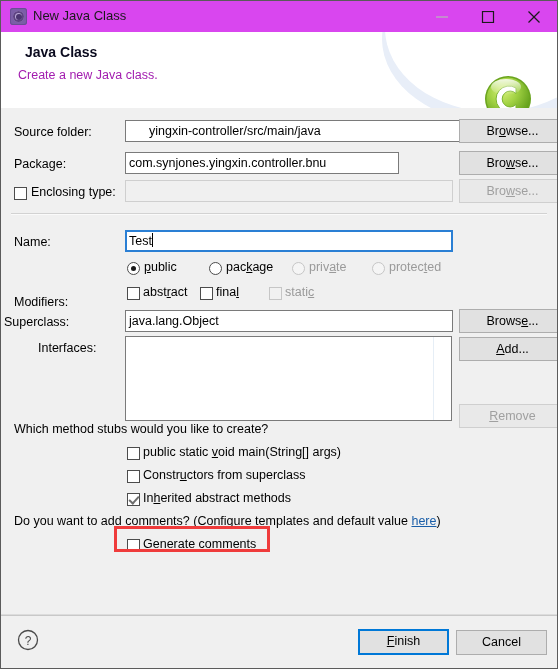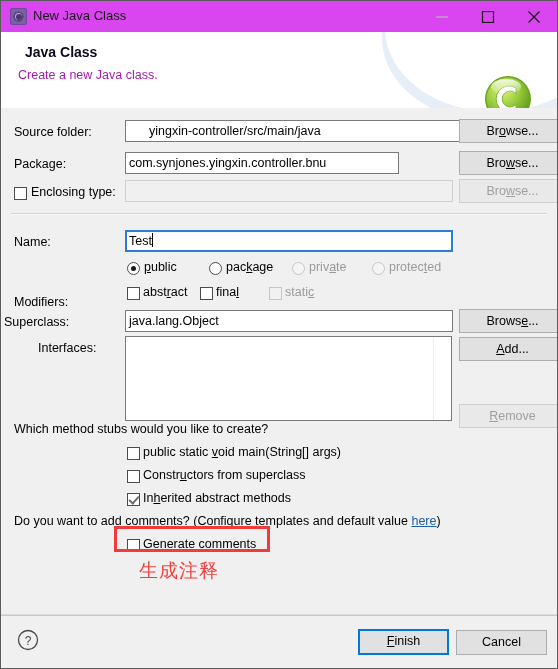--- a/index.html
+++ b/index.html
@@ -416,21 +416,20 @@
 
     <div class="cb checked" style="left:126px; top:385px;"></div>
     <div class="lbl" style="left:142px; top:383px;"><span>In</span><u>h</u><span>erited abstract methods</span></div>
 
     <div class="lbl" style="left:13px; top:406px;"><span>Do you want to add comments? (Configure templates and default value </span><span id="link-here">here</span><span>)</span></div>
 
     <div class="cb" style="left:126px; top:431px;"></div>
     <div class="lbl" style="left:142px; top:429px;"><span></span><u>G</u><span>enerate comments</span></div>
 
     <div id="annot-rect" style="top:418px;"></div>
-    <div id="annot-text" style="top:450px;">生成注释</div>
   </div>
 
   <div id="footer">
     <div id="footer-sep"></div>
     <svg id="help-icon" viewBox="0 0 22 22">
       <circle cx="11" cy="11" r="9.5" fill="none" stroke="#4a4a4a" stroke-width="1.3"></circle>
       <text x="11" y="15.5" font-family="Liberation Sans, sans-serif" font-size="12" fill="#4a4a4a" text-anchor="middle">?</text>
     </svg>
     <div class="btn" style="left:455px; top:15px; width:91px; height:25px; line-height:23px;">Cancel</div>
     <div class="btn default" style="left:357px; top:14px; width:91px; height:26px;"><span></span><u>F</u><span>inish</span></div>

